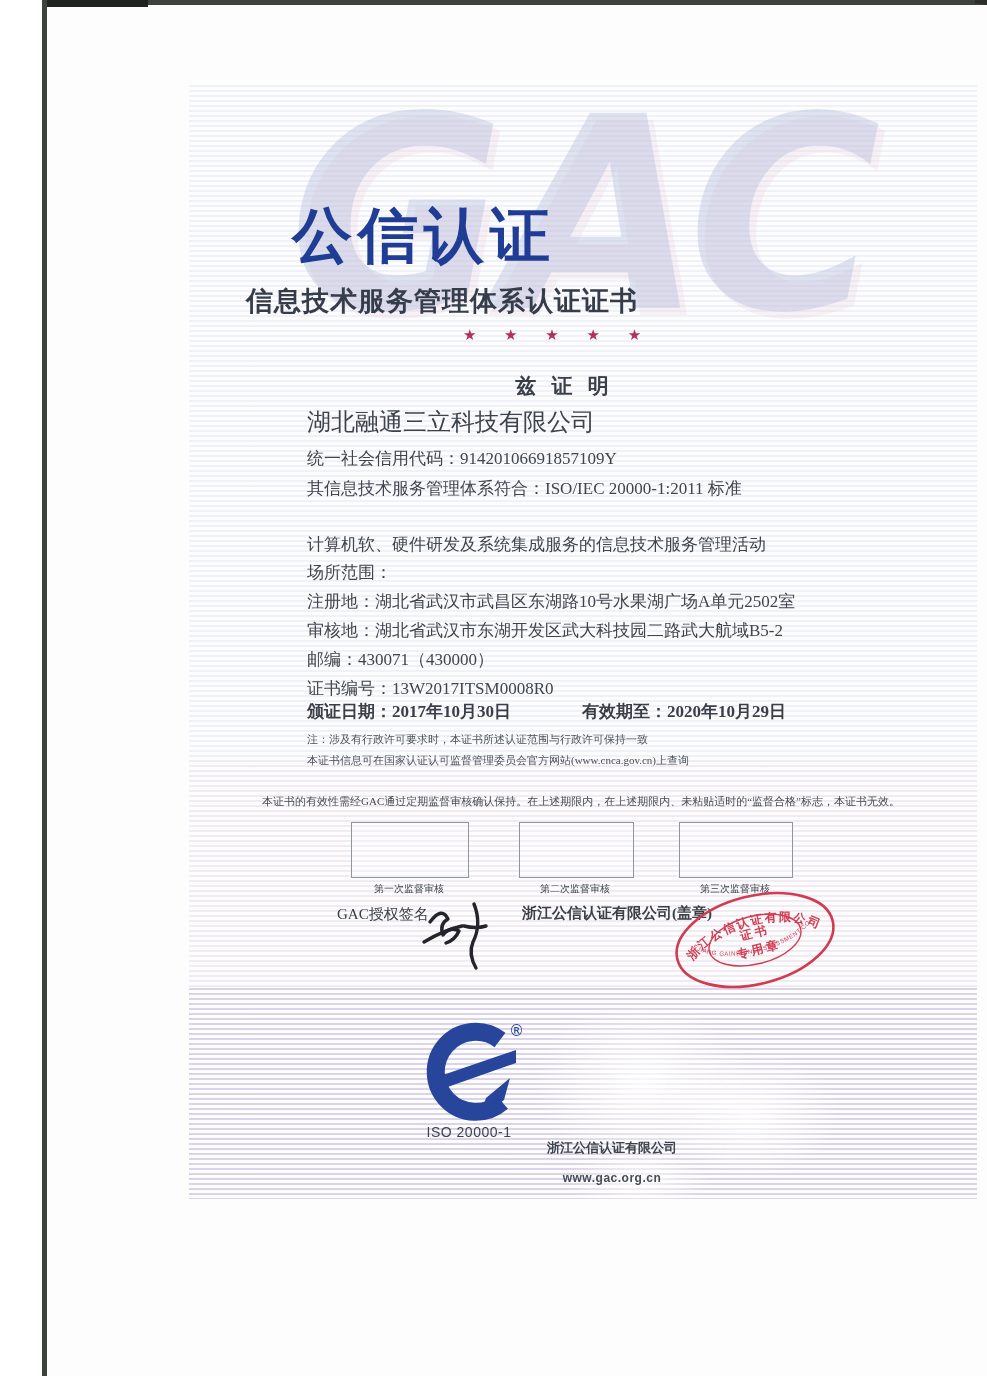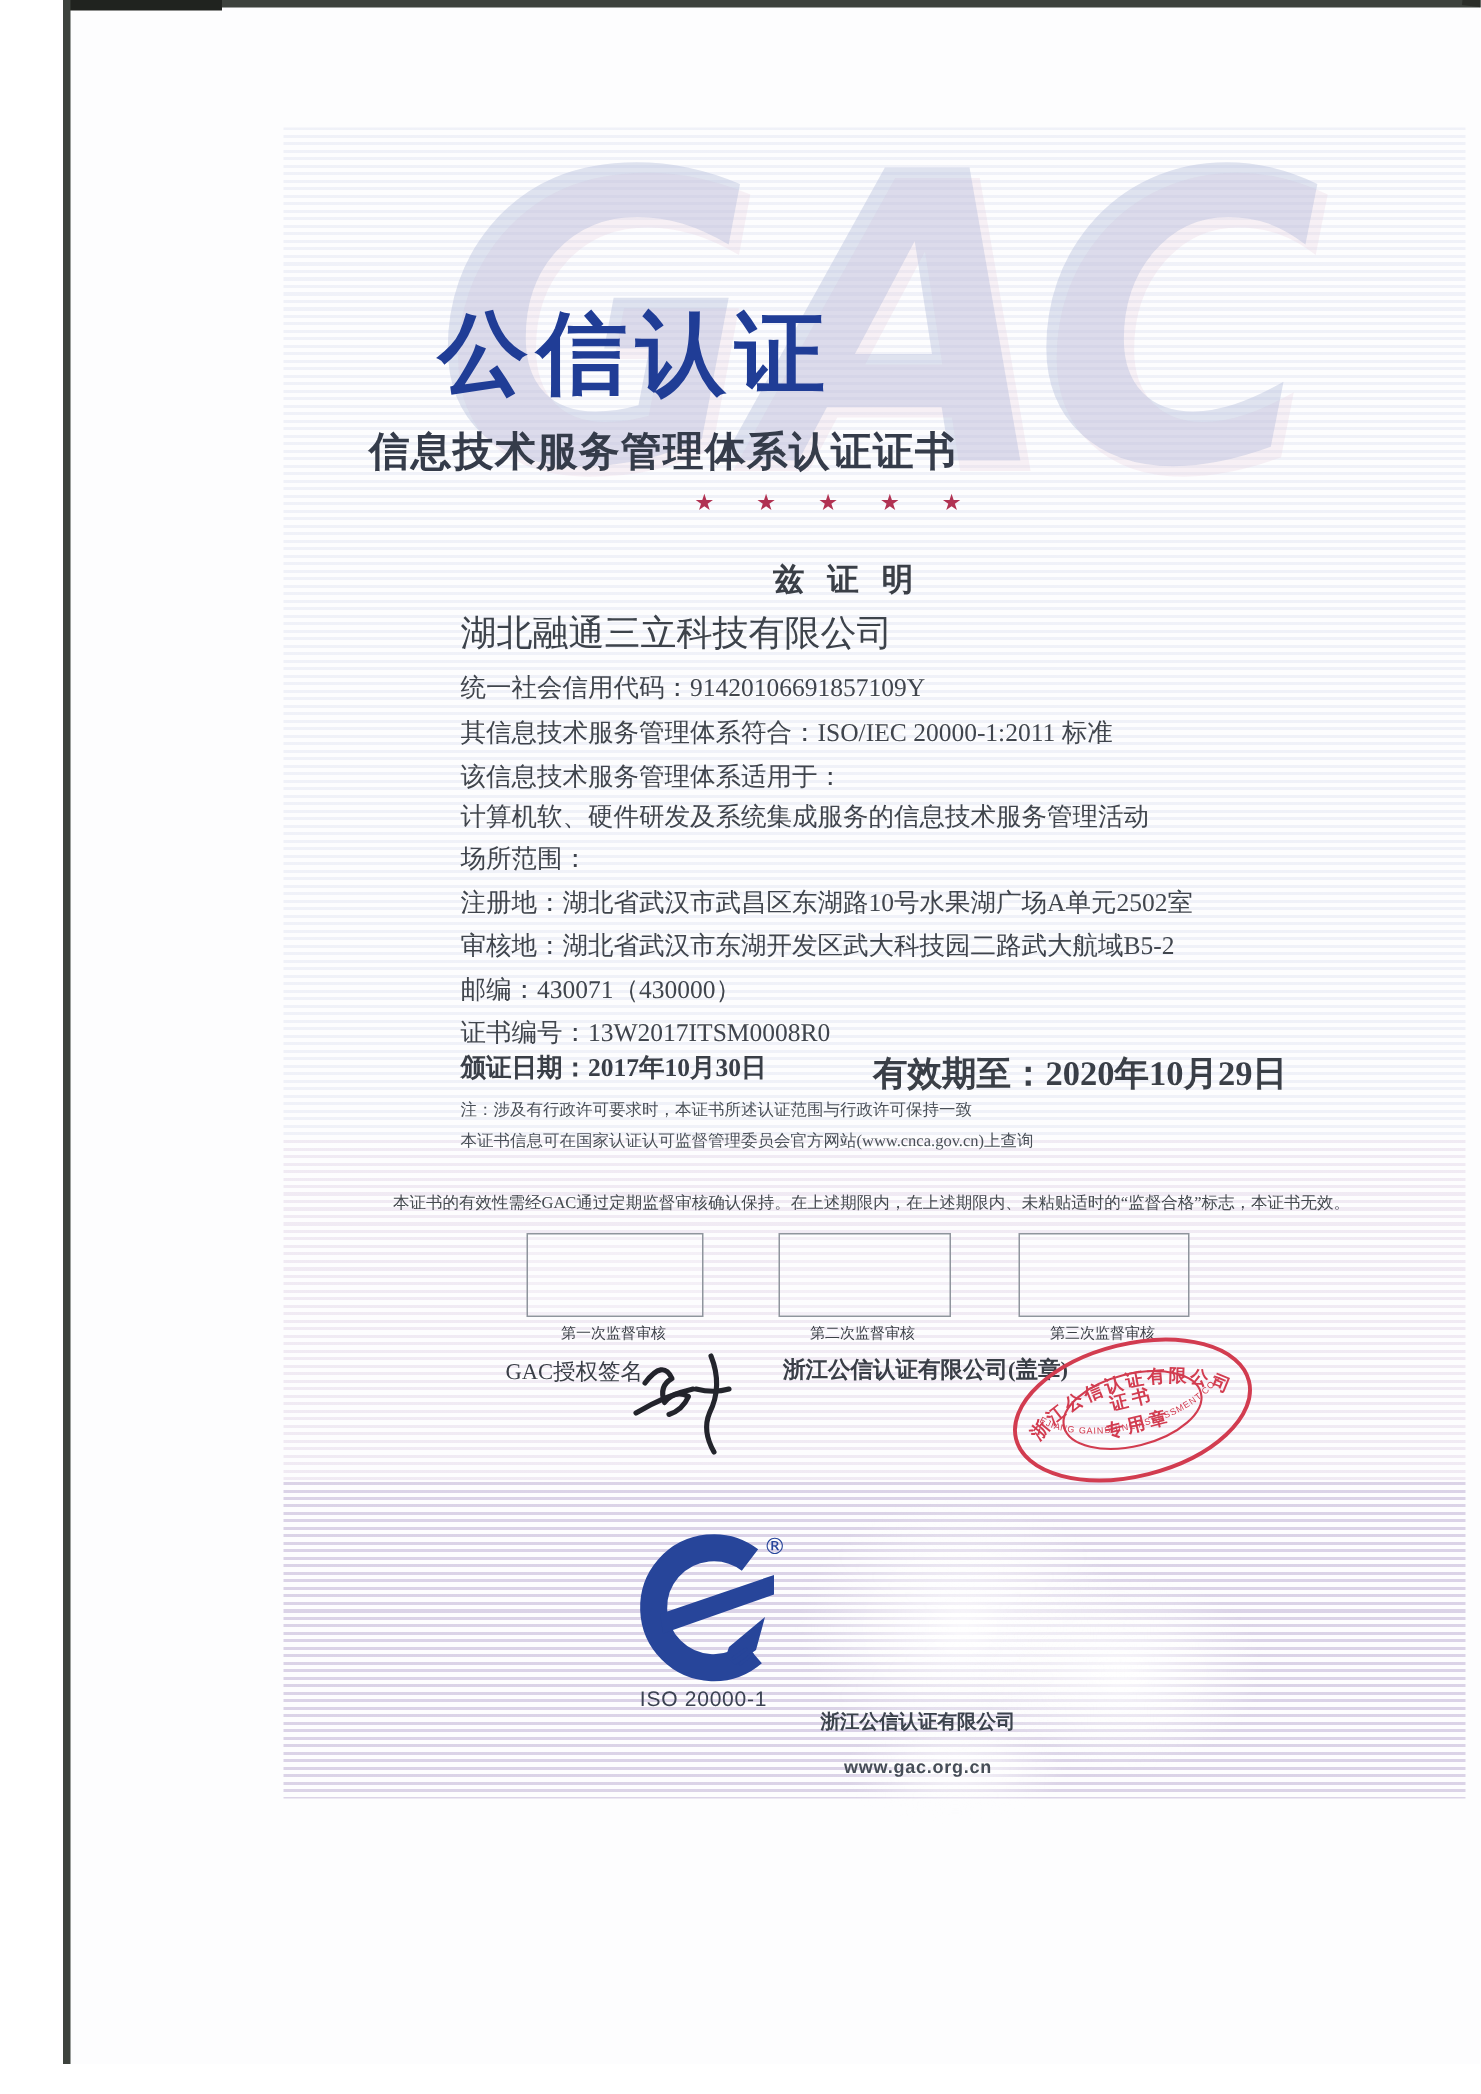--- a/index.html
+++ b/index.html
@@ -42,21 +42,21 @@
   .cert-subtitle{left:204px;top:283px;width:600px;text-align:left;
     font-size:27px;font-weight:700;letter-spacing:1px;color:#353c4a;}
   .star-row{left:380px;top:326px;width:260px;text-align:center;
     font-size:15px;color:#b13252;word-spacing:24px;}
   
   .certify-heading{left:390px;top:372px;width:260px;text-align:center;
     font-size:21px;font-weight:700;color:#3a3f47;word-spacing:10px;}
   .company-name{left:265px;top:406px;font-size:24px;color:#3d434b;}
   .field{left:265px;font-size:17px;color:#40454d;white-space:nowrap;}
   .date-issue{left:265px;top:700px;font-size:17px;font-weight:700;color:#3a3f47;}
-  .date-valid{left:540px;top:700px;font-size:23px;font-weight:700;color:#3a3f47;}
+  .date-valid{left:540px;top:700px;font-size:17px;font-weight:700;color:#3a3f47;}
   .note{left:265px;font-size:11px;color:#4a5058;white-space:nowrap;}
   .disclaimer{left:220px;top:794px;width:640px;font-size:11px;color:#44494f;white-space:nowrap;}
   
   .sup-box{top:822px;height:54px;border:1px solid #8f959d;background:rgba(255,255,255,0.25);}
   .sup-label{top:882px;font-size:10px;color:#3a3f46;text-align:center;width:120px;}
   
   .sign-label{left:295px;top:905px;font-size:15px;color:#3a3f47;}
   .seal-company-label{left:480px;top:904px;font-size:15px;font-weight:700;color:#3a3f47;}
   .signature-svg{left:376px;top:898px;}
   .seal-svg{left:628px;top:892px;transform:rotate(-14deg);}
@@ -87,21 +87,20 @@
 
   <div class="abs z2 cert-title">公信认证</div>
   <div class="abs z2 cert-subtitle">信息技术服务管理体系认证证书</div>
   <div class="abs z2 star-row">★ ★ ★ ★ ★</div>
 
   <div class="abs z2 certify-heading">兹 证 明</div>
   <div class="abs z2 company-name">湖北融通三立科技有限公司</div>
 
   <div class="abs z2 field" style="top:447px;">统一社会信用代码：91420106691857109Y</div>
   <div class="abs z2 field" style="top:477px;">其信息技术服务管理体系符合：ISO/IEC 20000-1:2011 标准</div>
-  <div class="abs z2 field" style="top:506px;">该信息技术服务管理体系适用于：</div>
   <div class="abs z2 field" style="top:533px;">计算机软、硬件研发及系统集成服务的信息技术服务管理活动</div>
   <div class="abs z2 field" style="top:561px;">场所范围：</div>
   <div class="abs z2 field" style="top:590px;">注册地：湖北省武汉市武昌区东湖路10号水果湖广场A单元2502室</div>
   <div class="abs z2 field" style="top:619px;">审核地：湖北省武汉市东湖开发区武大科技园二路武大航域B5-2</div>
   <div class="abs z2 field" style="top:648px;">邮编：430071（430000）</div>
   <div class="abs z2 field" style="top:677px;">证书编号：13W2017ITSM0008R0</div>
 
   <div class="abs z2 date-issue">颁证日期：2017年10月30日</div>
   <div class="abs z2 date-valid">有效期至：2020年10月29日</div>
 

